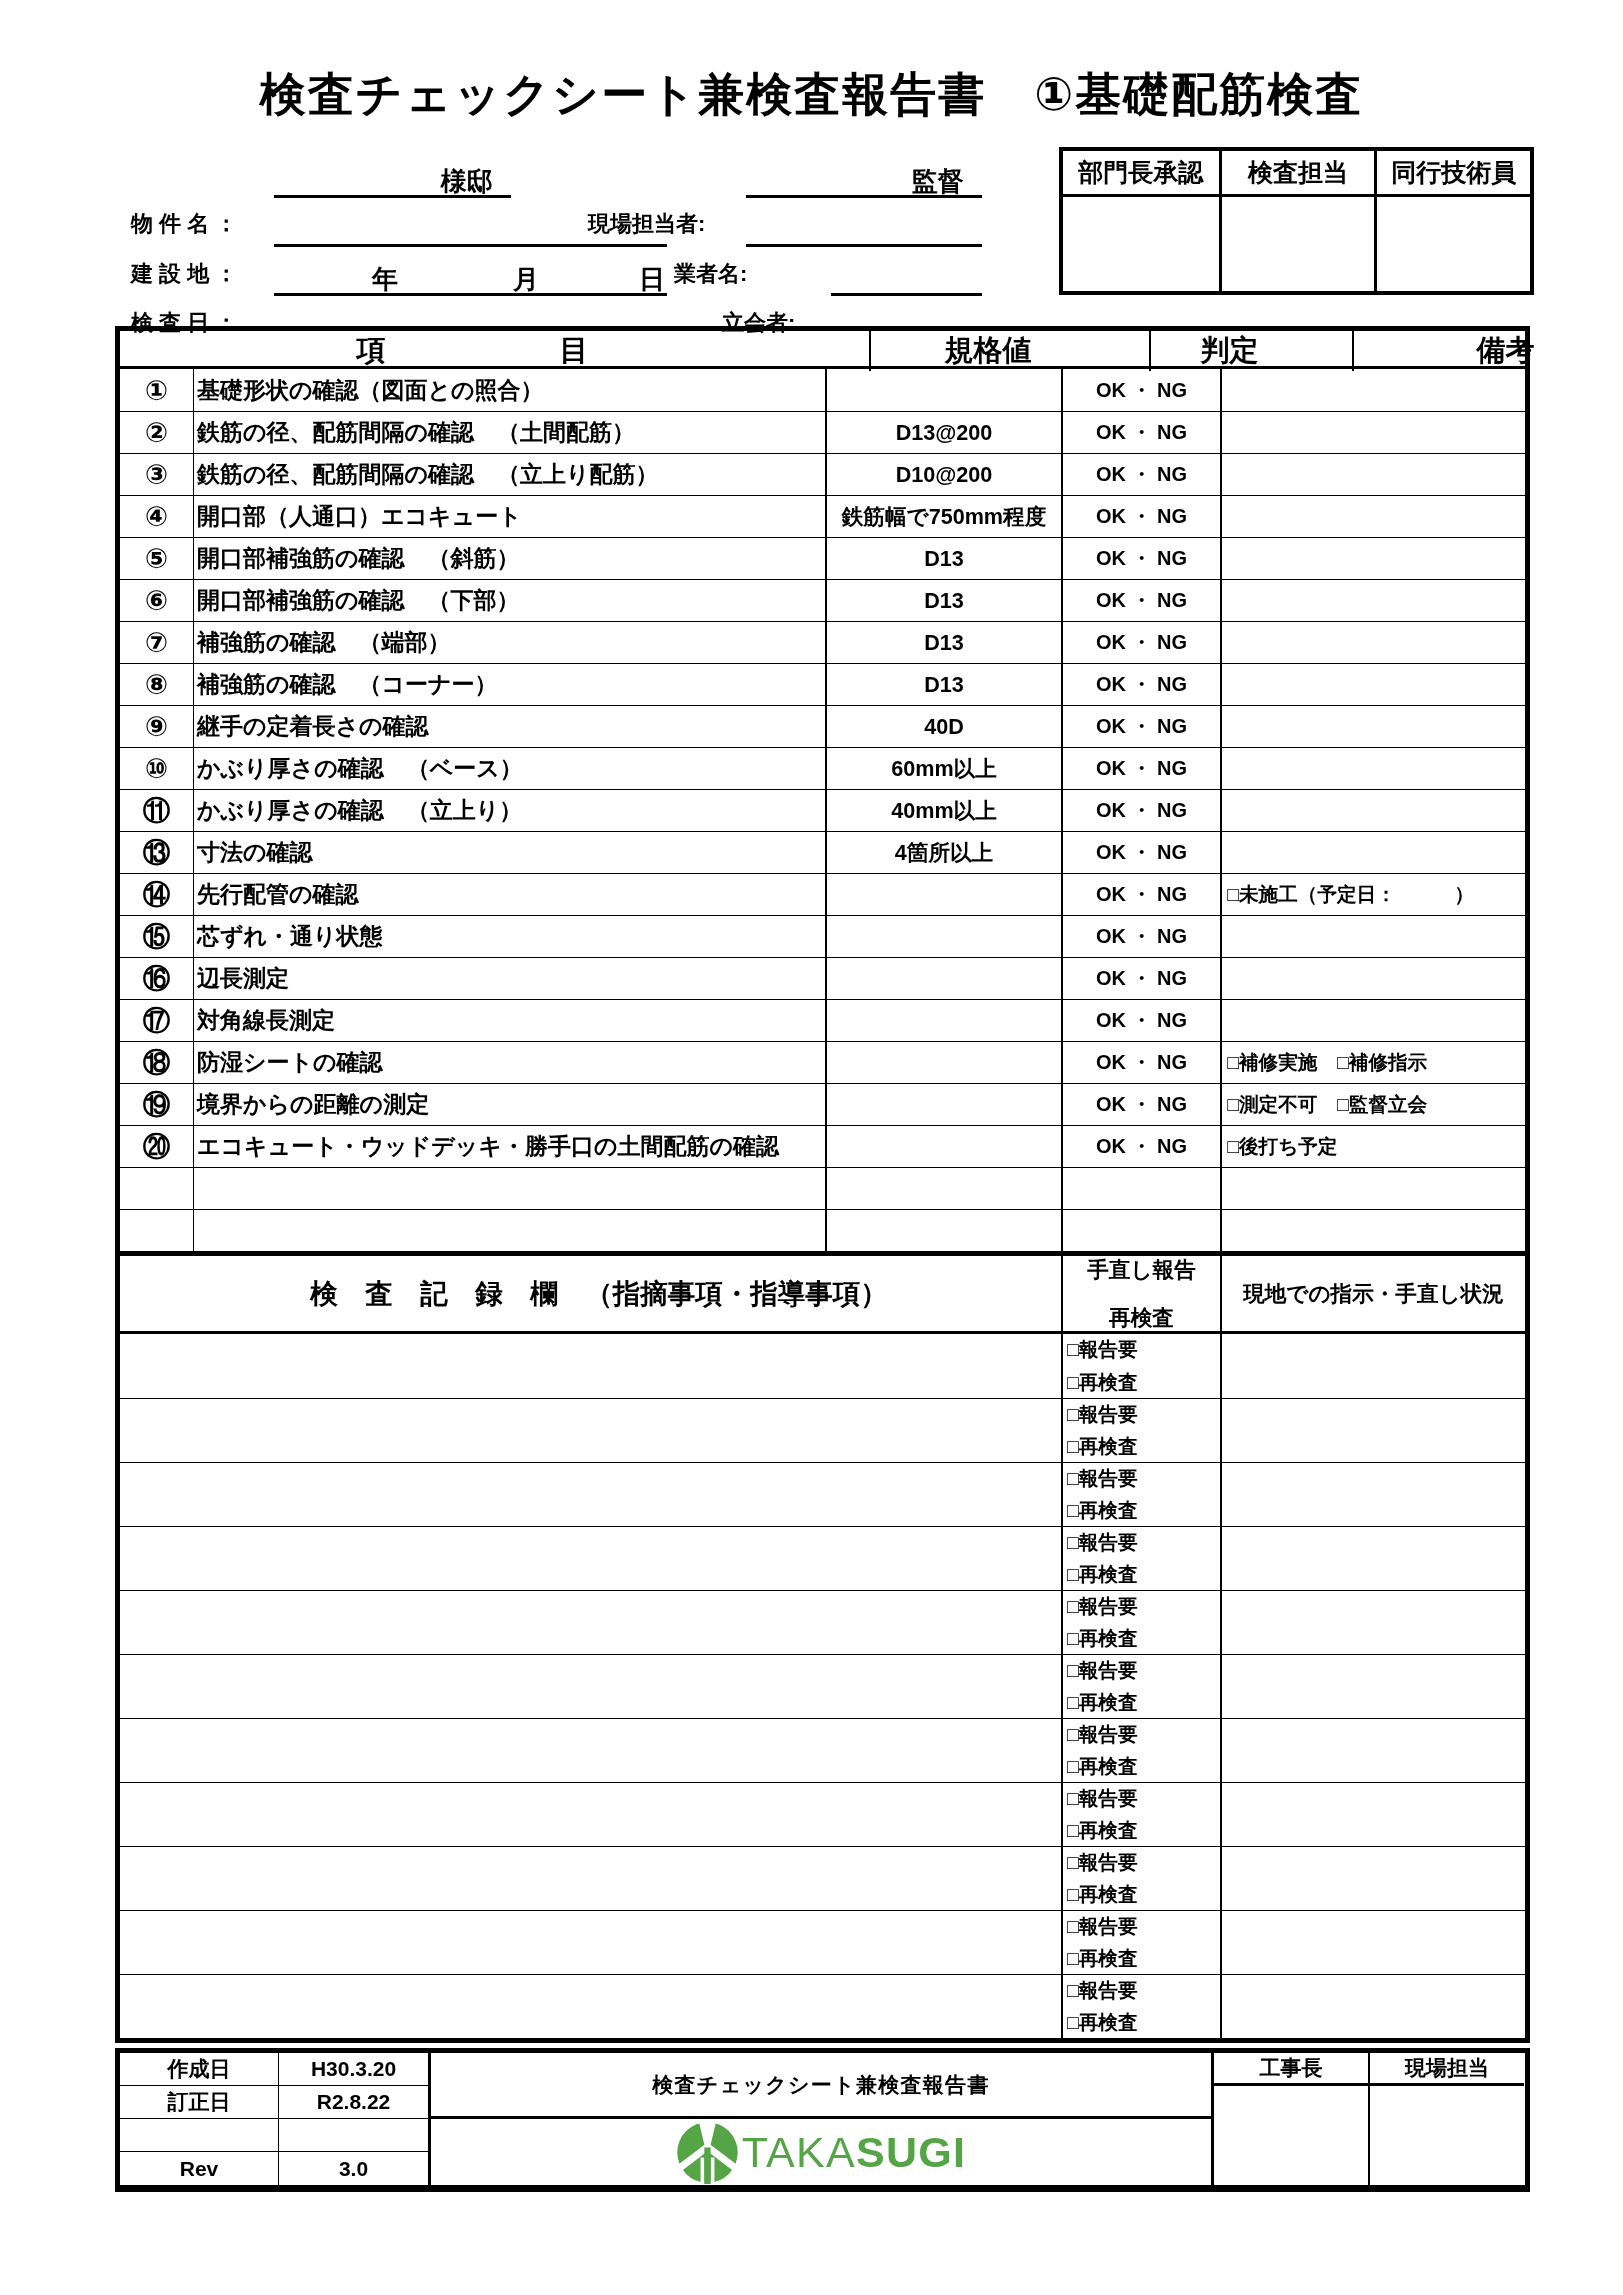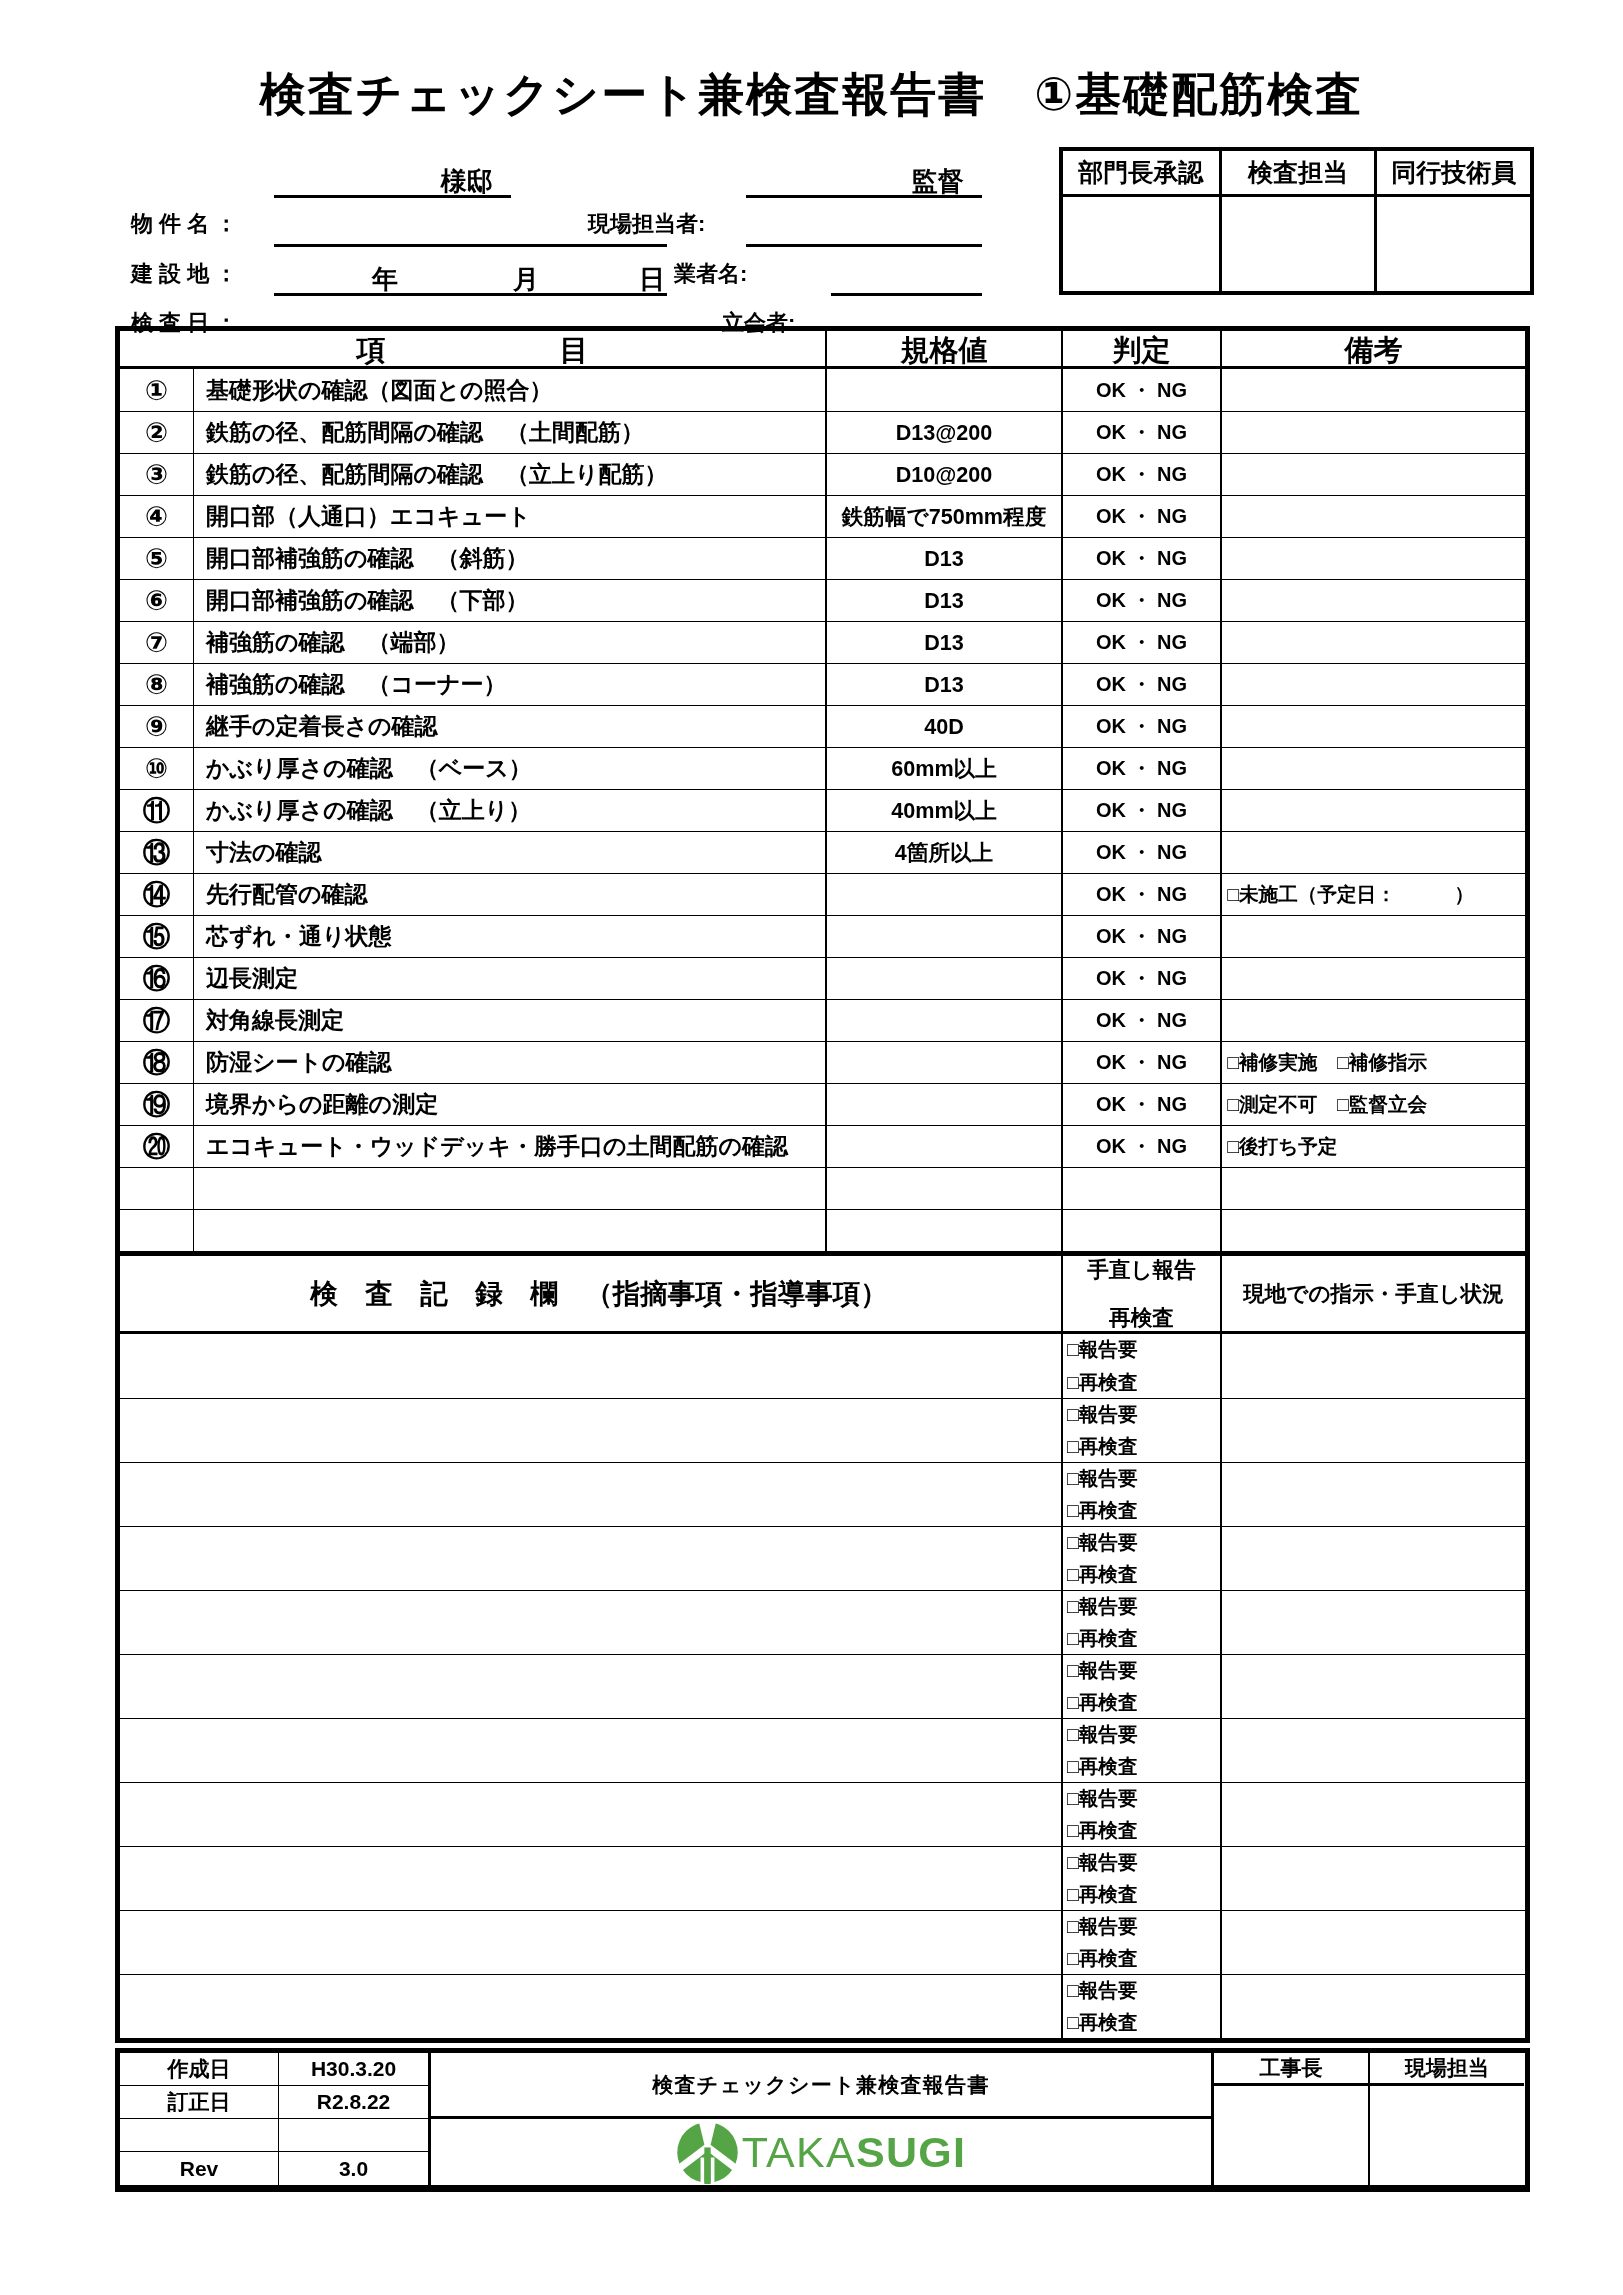--- a/index.html
+++ b/index.html
@@ -24,30 +24,30 @@
     grid-template-columns:1fr 1fr 1fr; grid-template-rows:46px 1fr; }
   .approval .hd { font-size:25px; font-weight:bold; display:flex;
     align-items:center; justify-content:center; border-bottom:3.9px solid #000; }
   .approval .hd + .hd, .approval .sig + .sig { }
   .approval .c2 { border-left:3.3px solid #000; }
   .approval .c3 { border-left:3.3px solid #000; }
 
   
   .checklist { left:115px; top:326px; width:1415px; border:5.2px solid #000; }
   .ct-head { display:grid; grid-template-columns:705px 236px 159px 305px;
-    height:38px; border-bottom:3.3px solid #000; }
+    height:38px; border-bottom:3.3px solid #000;gap:44px; }
   .ct-head div { display:flex; align-items:center; justify-content:center;
     font-size:29px; font-weight:bold; }
   .ct-head div + div { border-left:2px solid #000; }
   .ct-row { display:grid; grid-template-columns:73px 632px 236px 159px 305px;
     height:42px; border-top:1.3px solid #000; }
   .ct-row:first-of-type { border-top:none; }
   .ct-row > div { display:flex; align-items:center; overflow:hidden; }
   .ct-no    { justify-content:center; font-size:27.5px; font-weight:bold; }
-  .ct-item  { border-left:1.3px solid #000; padding-left:12px;
+  .ct-item  { border-left:1.3px solid #000; padding-left:3px;
               font-size:23px; font-weight:bold; white-space:nowrap; }
   .ct-spec  { border-left:2px solid #000; justify-content:center;
               font-size:21.6px; font-weight:bold; white-space:nowrap; }
   .ct-judge { border-left:2px solid #000; justify-content:center;
               font-size:20px; font-weight:bold; white-space:nowrap; }
   .ct-remark{ border-left:2px solid #000; padding-left:5.2px;
               font-size:19.6px; font-weight:bold; white-space:nowrap; }
 
   
   .record { left:115px; top:1255px; width:1415px;

